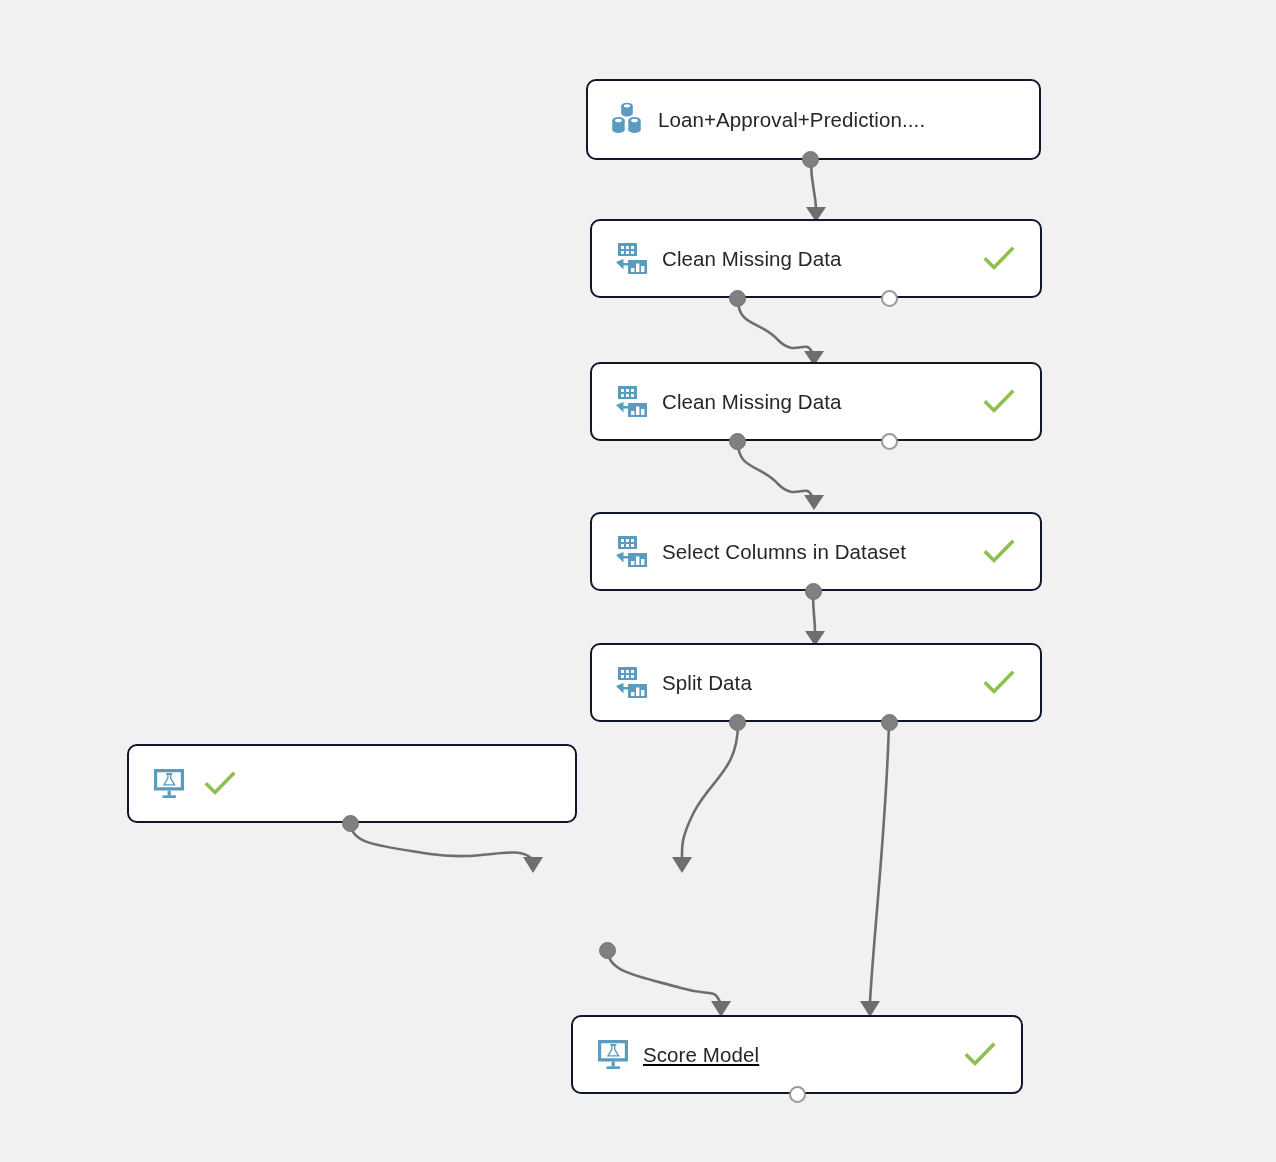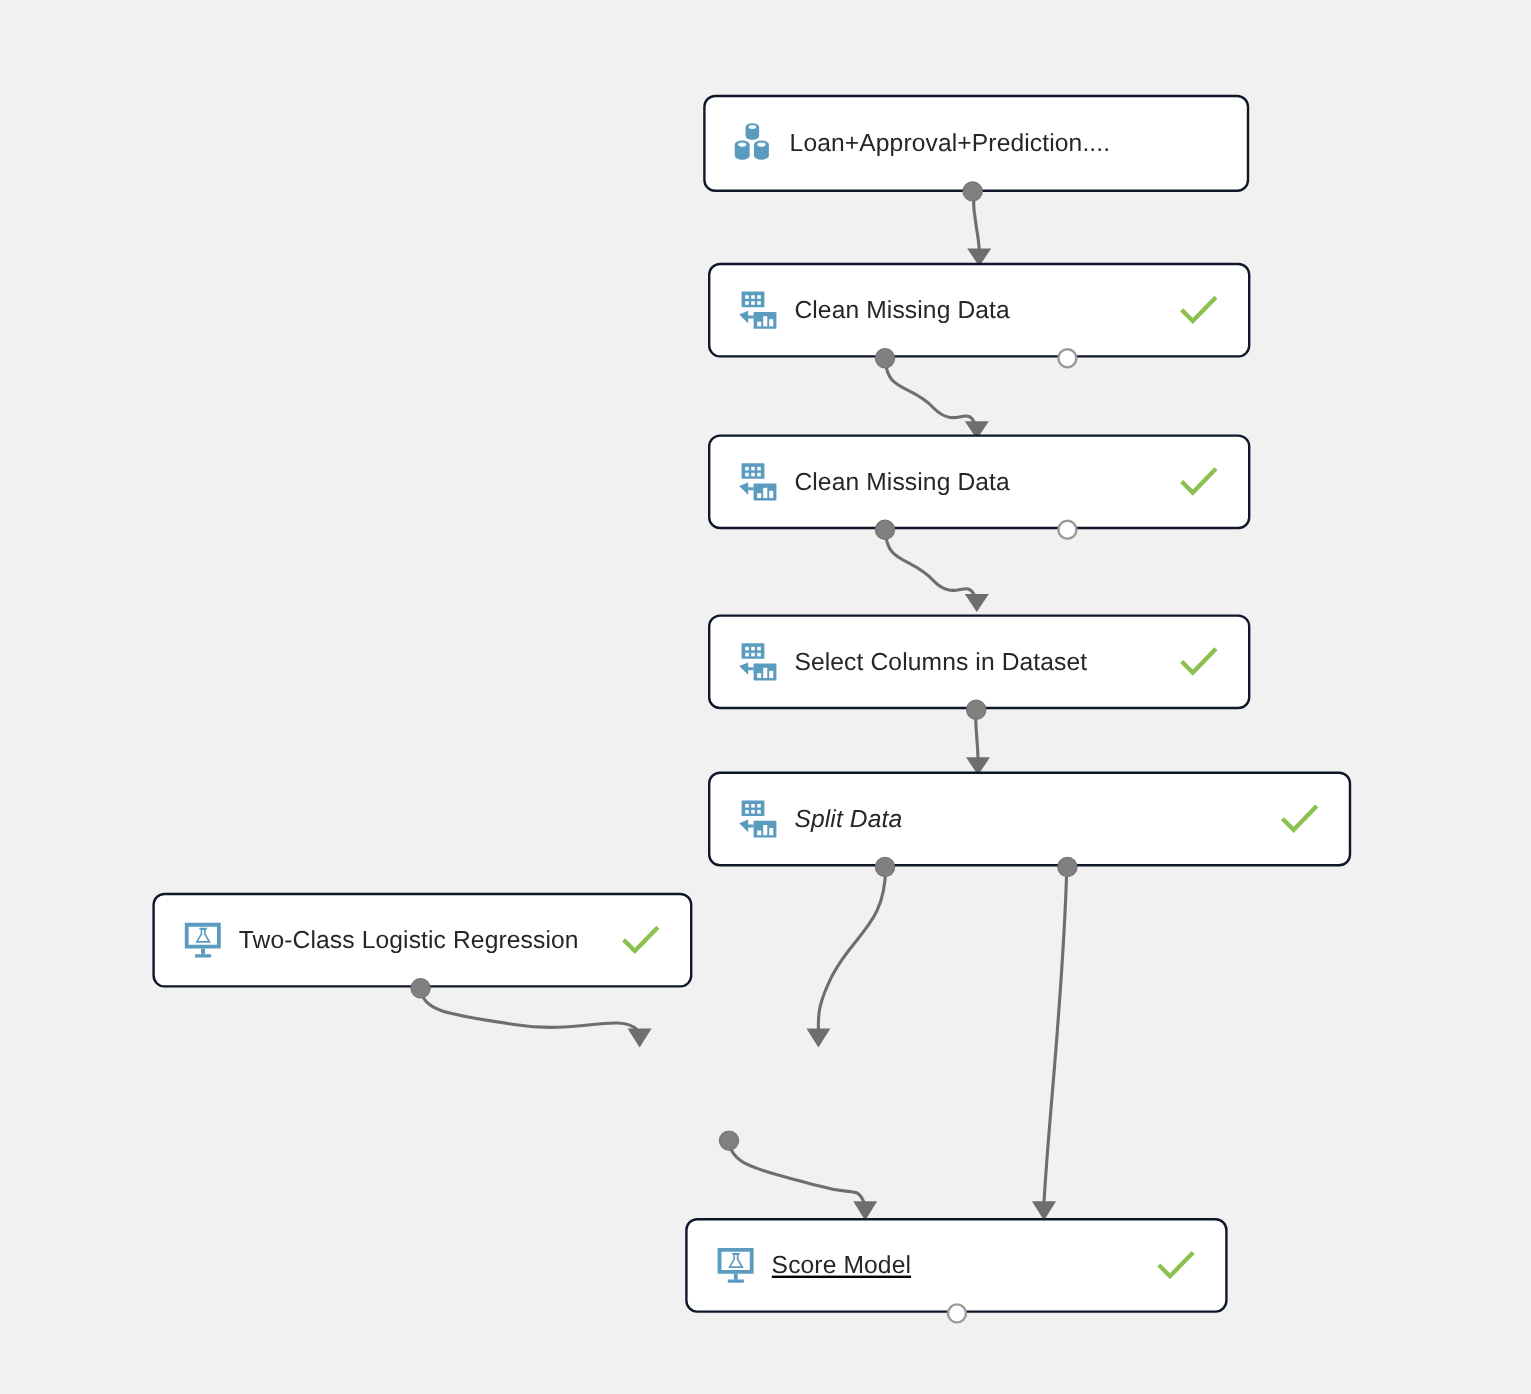--- a/index.html
+++ b/index.html
@@ -245,21 +245,21 @@
     </span>
     <span class="node-title">Select Columns in Dataset</span>
     <span class="node-status">
       <svg width="34" height="34" viewBox="0 0 34 34">
         <path d="M4 17.5 L12 25.5 L30 7" fill="none" stroke="#8cc04f" stroke-width="3.6" stroke-linecap="square" stroke-linejoin="miter"></path>
       </svg>
     </span>
   </div>
   <span class="port filled" style="left:805px; top:583px;"></span>
 
-  <div class="node" style="left:590px; top:643px; width:536px; height:79px;font-style:italic;">
+  <div class="node" style="left:590px; top:643px; width:452px; height:79px;">
     <span class="node-icon">
       <svg width="40" height="40" viewBox="0 0 40 40">
         <g fill="#5b9bc0">
           <rect x="6" y="4" width="19" height="13" rx="0.5"></rect>
           <g fill="#ffffff">
             <rect x="9" y="7" width="3" height="3"></rect>
             <rect x="14" y="7" width="3" height="3"></rect>
             <rect x="19" y="7" width="3" height="3"></rect>
             <rect x="9" y="12" width="3" height="3"></rect>
             <rect x="14" y="12" width="3" height="3"></rect>
@@ -292,21 +292,20 @@
           <path d="M5 5 h30 v21.5 h-30 z M8.2 8.2 v15.1 h23.6 v-15.1 z"></path>
           <path d="M18.2 9.6 h4.2 v4.6 l4.4 7.4 h-13 l4.4 -7.4 z
                    M19.5 10.9 v3.7 l-3.3 5.6 h8.1 l-3.3 -5.6 v-3.7 z"></path>
           <rect x="17.1" y="9.1" width="6.4" height="1.5"></rect>
           <rect x="18.6" y="26.5" width="3.2" height="5"></rect>
           <path d="M13.5 31.3 h13.4 v2.7 h-13.4 z"></path>
           <path d="M14.8 31.3 l3 -2.2 h5.1 l3 2.2 z" opacity="0"></path>
         </g>
       </svg>
     </span>
-    <span class="node-title">Two-Class Logistic Regression</span>
     <span class="node-status">
       <svg width="34" height="34" viewBox="0 0 34 34">
         <path d="M4 17.5 L12 25.5 L30 7" fill="none" stroke="#8cc04f" stroke-width="3.6" stroke-linecap="square" stroke-linejoin="miter"></path>
       </svg>
     </span>
   </div>
   <span class="port filled" style="left:342px; top:815px;"></span>
 
   <span class="port filled" style="left:599px; top:942px;"></span>
 

